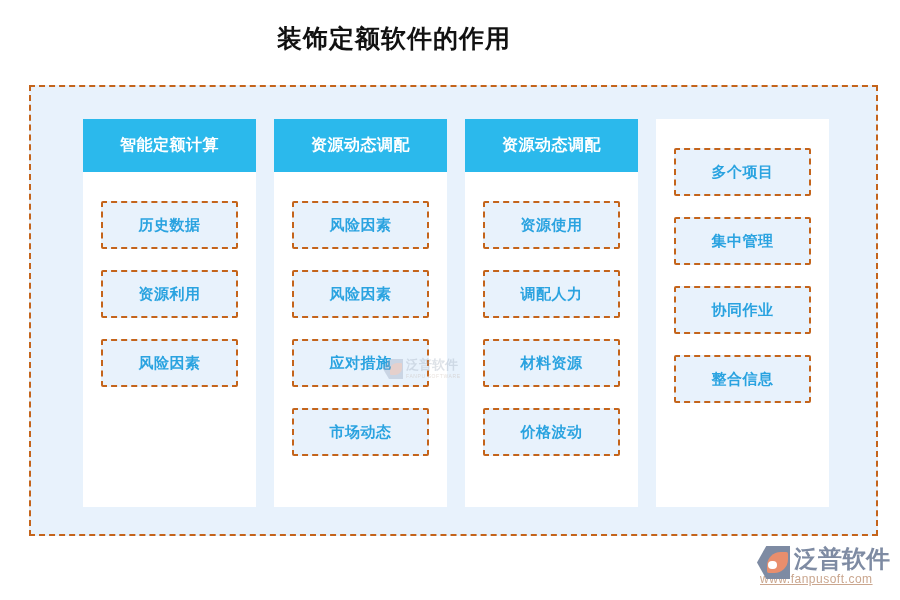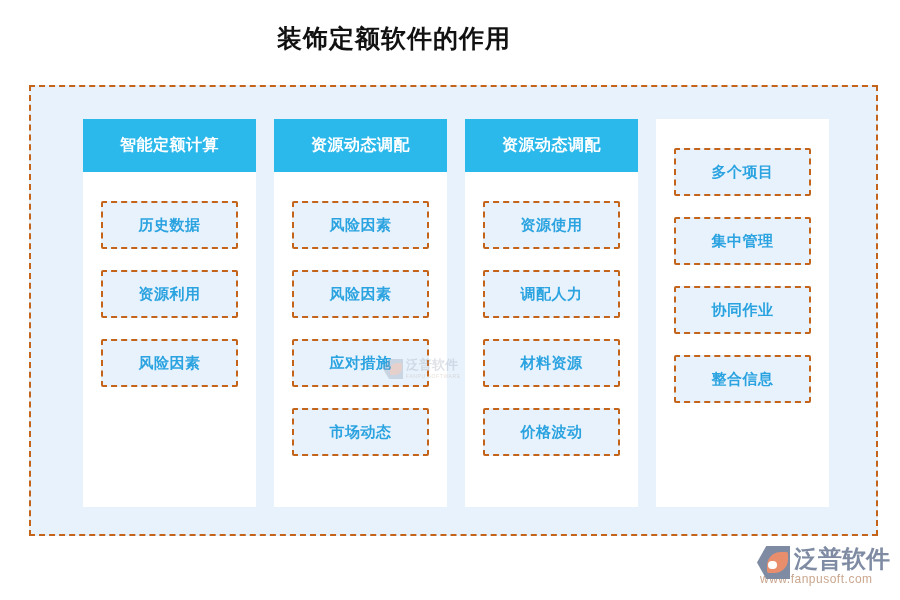--- a/index.html
+++ b/index.html
@@ -207,20 +207,21 @@
     color: #7e8ba3;
     line-height: 27px;
     letter-spacing: 0px;
   }
   .brand-en {
     font-size: 12px;
     color: #caa68e;
     line-height: 14px;
     letter-spacing: 0.5px;
     margin-left: -34px;
+    text-decoration: underline;
   }
 </style>
 </head>
 <body>
 
 <div class="page-title">装饰定额软件的作用</div>
 
 <div class="outer-panel">
   <div class="columns">
 

